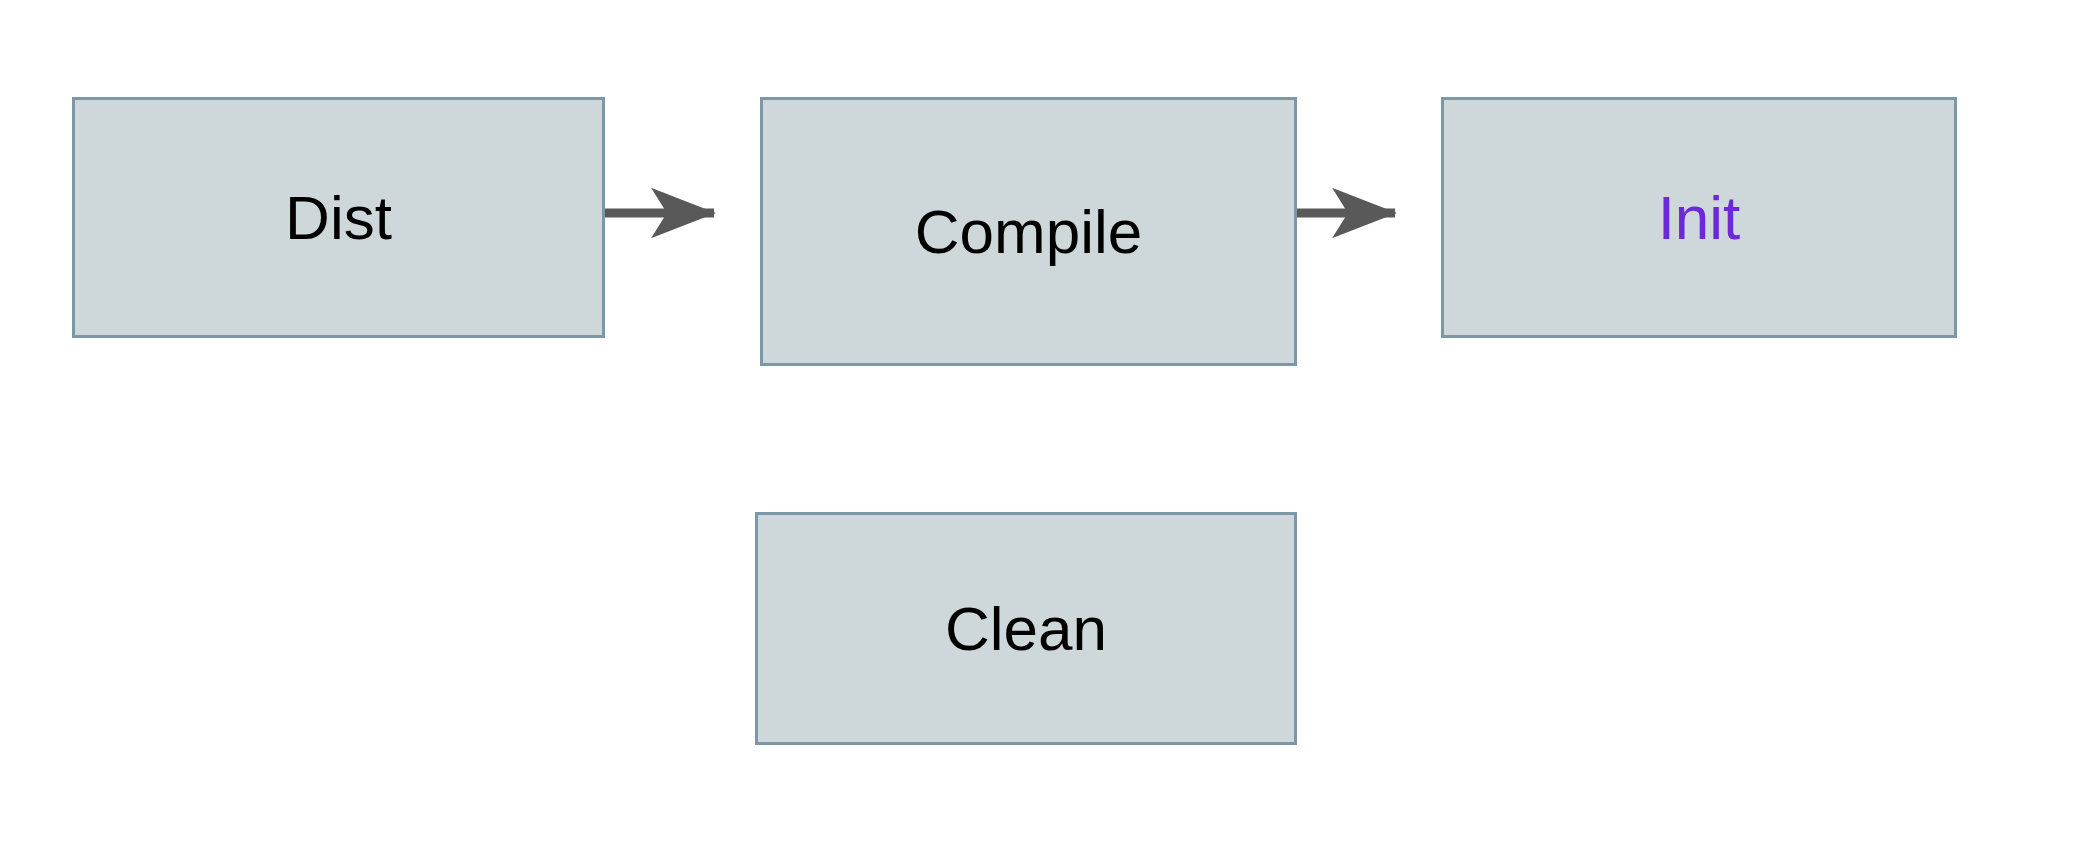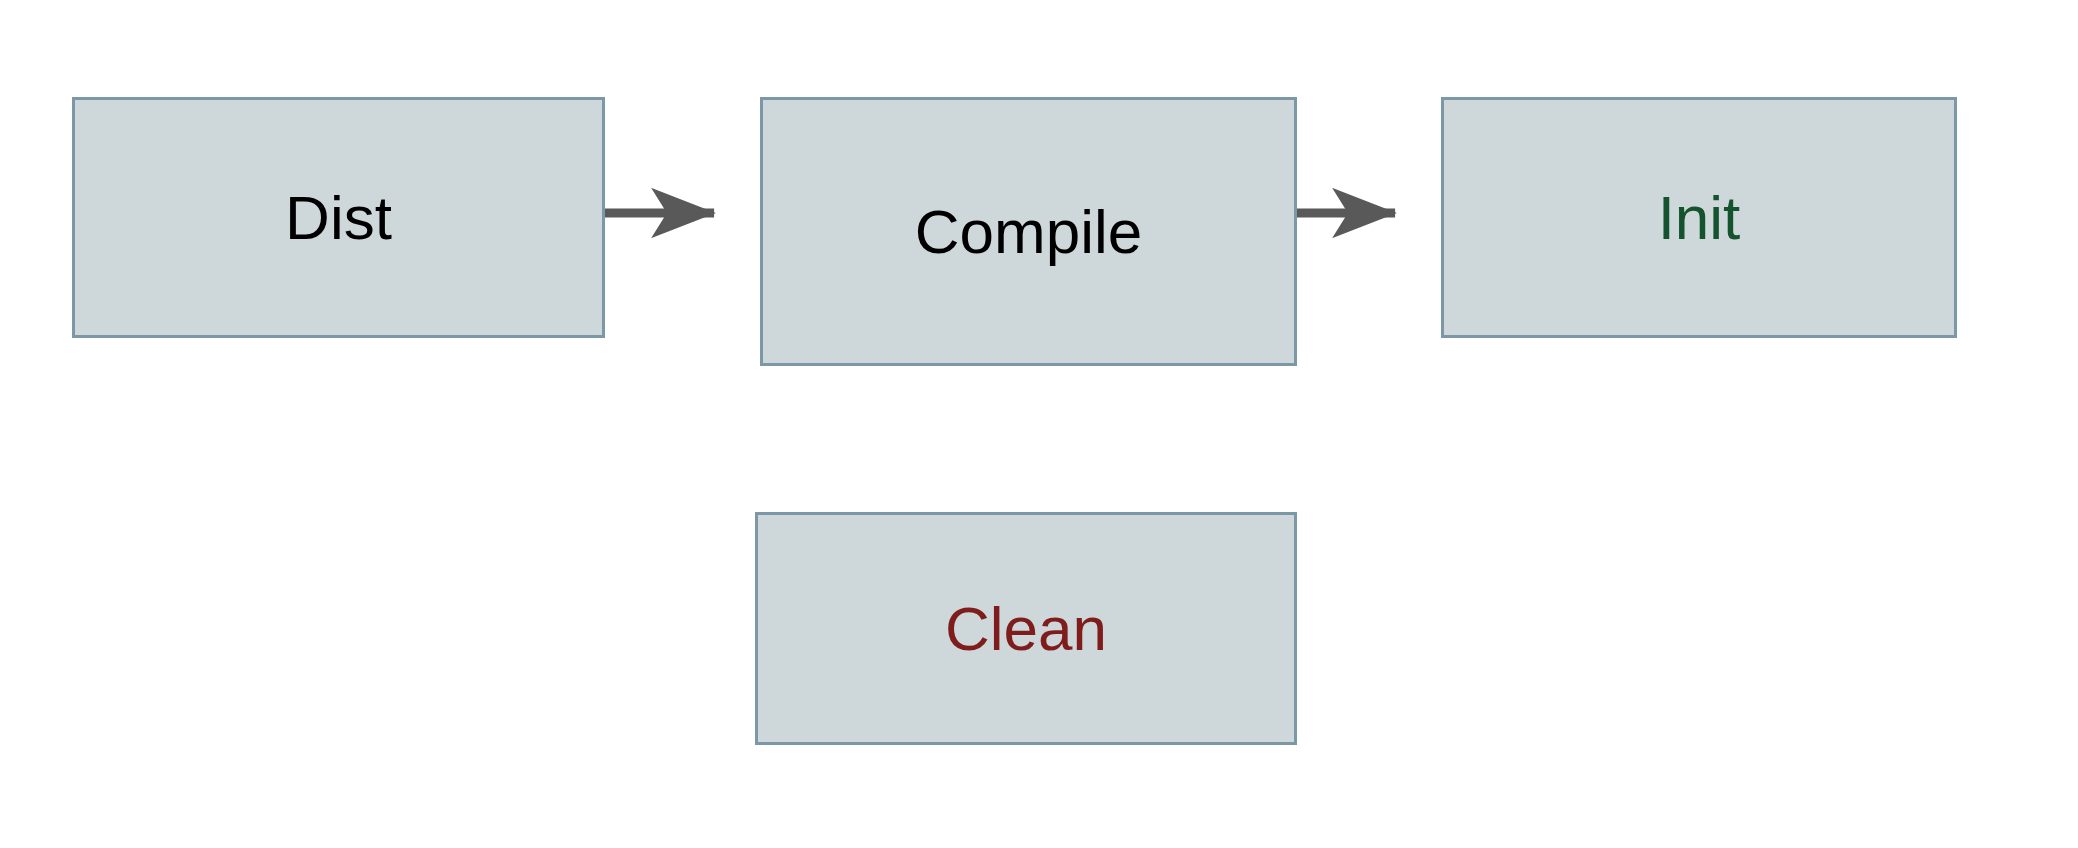--- a/index.html
+++ b/index.html
@@ -73,20 +73,20 @@
 
   <div class="node" style="left: 72px; top: 97px; width: 533px; height: 241px; background: rgb(206, 216, 219); border-color: rgb(124, 151, 165); border-width: 3px;">
     <span class="node-label" style="font-size: 62px; color: rgb(0, 0, 0);">Dist</span>
   </div>
 
   <div class="node" style="left: 760px; top: 97px; width: 537px; height: 269px; background: rgb(206, 216, 219); border-color: rgb(124, 151, 165); border-width: 3px;">
     <span class="node-label" style="font-size: 62px; color: rgb(0, 0, 0);">Compile</span>
   </div>
 
   <div class="node" style="left: 1441px; top: 97px; width: 516px; height: 241px; background: rgb(206, 216, 219); border-color: rgb(124, 151, 165); border-width: 3px;">
-    <span class="node-label" style="font-size: 62px; color: #14532d;">Init</span>
+    <span class="node-label" style="font-size: 62px; color: #6d28d9;">Init</span>
   </div>
 
   <div class="node" style="left: 755px; top: 512px; width: 542px; height: 233px; background: rgb(206, 216, 219); border-color: rgb(124, 151, 165); border-width: 3px;">
-    <span class="node-label" style="font-size: 62px; color: #7f1d1d;">Clean</span>
+    <span class="node-label" style="font-size: 62px; color: #000000;">Clean</span>
   </div>
 
 </div>
 
 </body></html>

